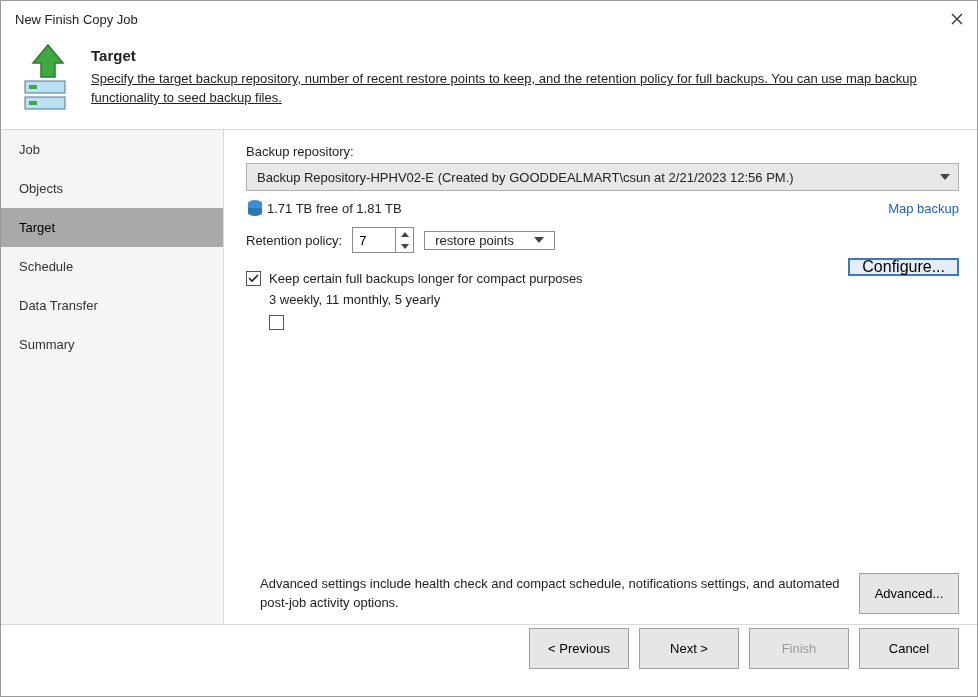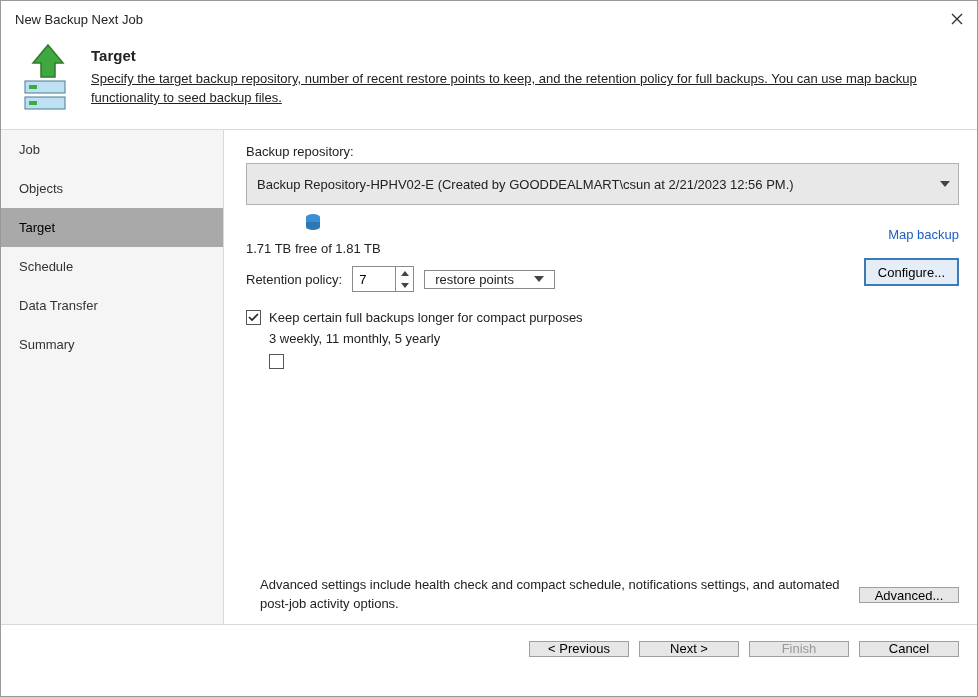--- a/index.html
+++ b/index.html
@@ -57,36 +57,36 @@
 
     .content {
       flex: 1;
       padding: 14px 18px 10px 22px;
       position: relative;
     }
     .label { font-size: 13px; color: #222; margin-bottom: 4px; }
 
     .combo {
       width: 100%;
-      height: 42px;
+      height: 28px;
       background: #e8e8e8;
       border: 1px solid #b0b0b0;
       display: flex;
       align-items: center;
       justify-content: space-between;
       padding: 0 8px 0 10px;
       cursor: pointer;
       font-size: 13px;
     }
     .chev { display: inline-flex; }
     .chev svg { width: 10px; height: 6px; }
 
     .row { display: flex; align-items: center; gap: 8px; margin-top: 8px; }
     .free-row { justify-content: space-between; }
-    .free-left { display: flex; align-items: center; gap: 10px; flex-direction: column; }
+    .free-left { display: flex; align-items: center; gap: 3px; }
     .disk-icon { width: 18px; height: 18px; }
     .link { color: #2060c0; cursor: pointer; font-size: 13px; }
 
     .retention-row { margin-top: 10px; gap: 10px; }
     .spinner {
       display: flex; align-items: center;
       border: 1px solid #8a8a8a; height: 26px;
       background: #fff;
     }
     .spinner input {
@@ -114,53 +114,53 @@
     .checkbox {
       width: 15px; height: 15px; border: 1px solid #555;
       display: inline-flex; align-items: center; justify-content: center;
       cursor: pointer; background: #fff; flex: 0 0 15px;
     }
     .checkbox.checked svg { width: 11px; height: 9px; }
     .sub-text { margin-left: 23px; margin-top: 6px; font-size: 13px; }
 
     .configure-btn {
       position: absolute; right: 18px; top: 128px;
-      height: 28px; padding: 0 12px;
+      height: 18px; padding: 0 12px;
       border: 2px solid #3a7ab8; background: #e5eef7;
-      font-size: 13px; cursor: pointer;
+      font-size: 16px; cursor: pointer;
       display: flex; align-items: center;
     }
 
     .advanced-area {
       position: absolute; bottom: 10px; left: 36px; right: 18px;
       display: flex; justify-content: space-between; align-items: center;
       gap: 1px;
     }
     .advanced-text { font-size: 13px; line-height: 1.45; color: #222; flex: 1; }
     .btn {
-      height: 16px; padding: 0 14px;
+      height: 41px; padding: 0 14px;
       border: 1px solid #a0a0a0; background: #e6e6e6;
       font-size: 13px; cursor: pointer;
       display: inline-flex; align-items: center; justify-content: center;
       min-width: 100px;
     }
     .btn:disabled, .btn.disabled { color: #999; cursor: default; }
 
     .footer {
       border-top: 1px solid #d9d9d9;
       height: 48px;
       display: flex; align-items: center; justify-content: flex-end;
       gap: 10px; padding: 0 18px;
     }
   </style>
 </head>
 <body>
 
 <div class="titlebar">
-  <span>New Backup Next Job</span>
+  <span>New Finish Copy Job</span>
   <span class="close-x">
     <svg viewBox="0 0 12 12">
         <path d="M1 1 L11 11 M11 1 L1 11" stroke="#333" stroke-width="1.4" fill="none"></path>
       </svg>
   </span>
 </div>
 
 <div class="header">
   <div class="header-icon">
     <svg viewBox="0 0 58 70">

